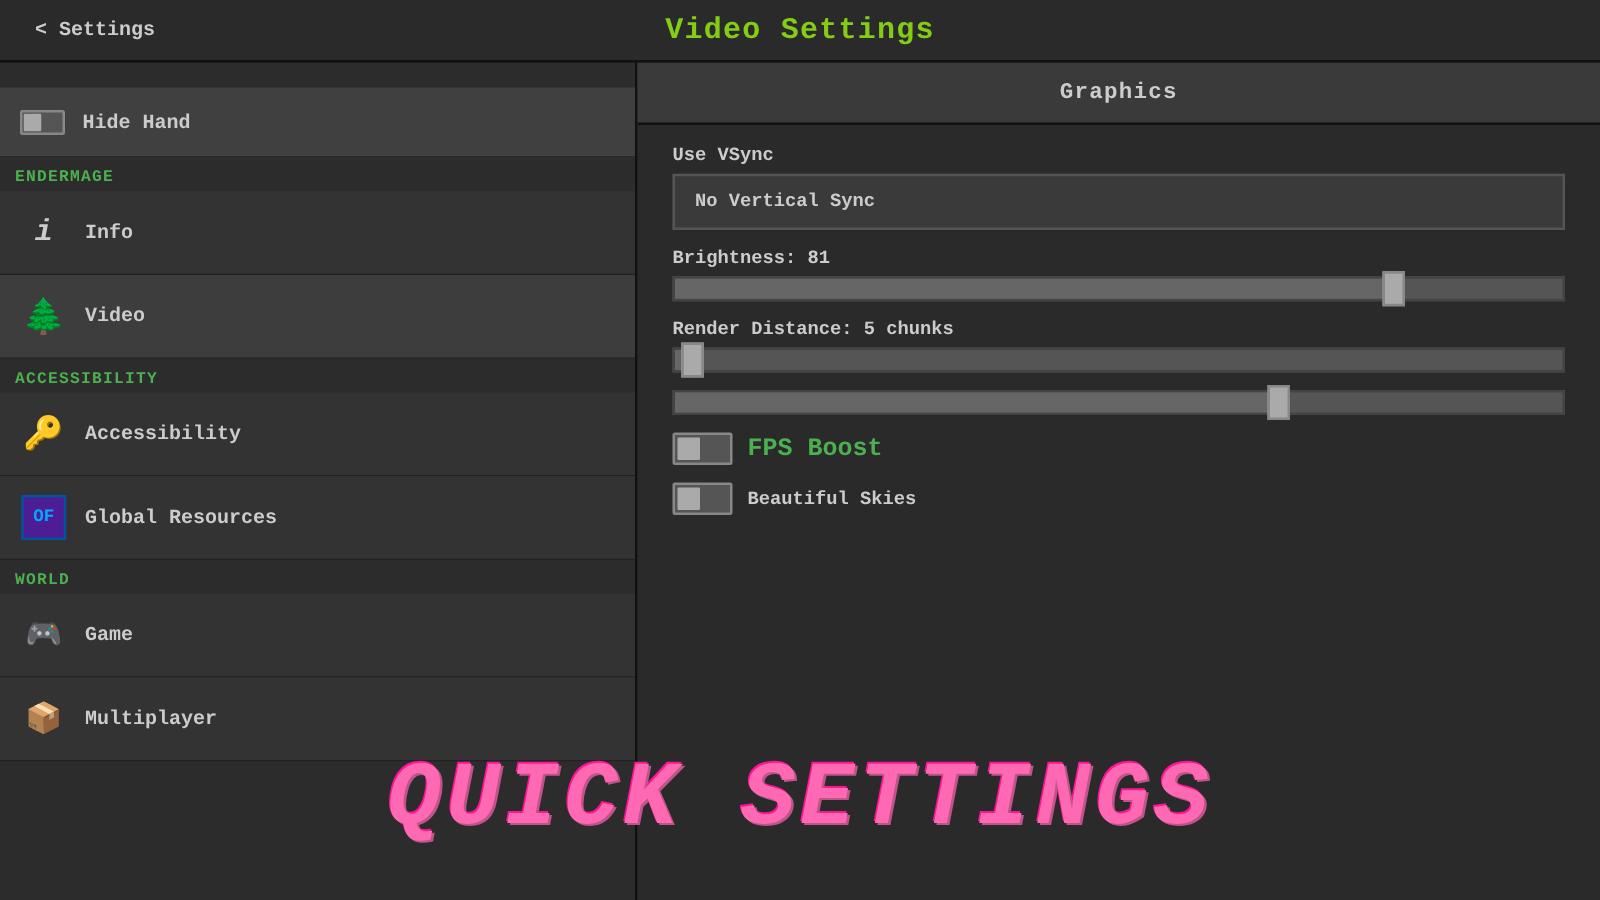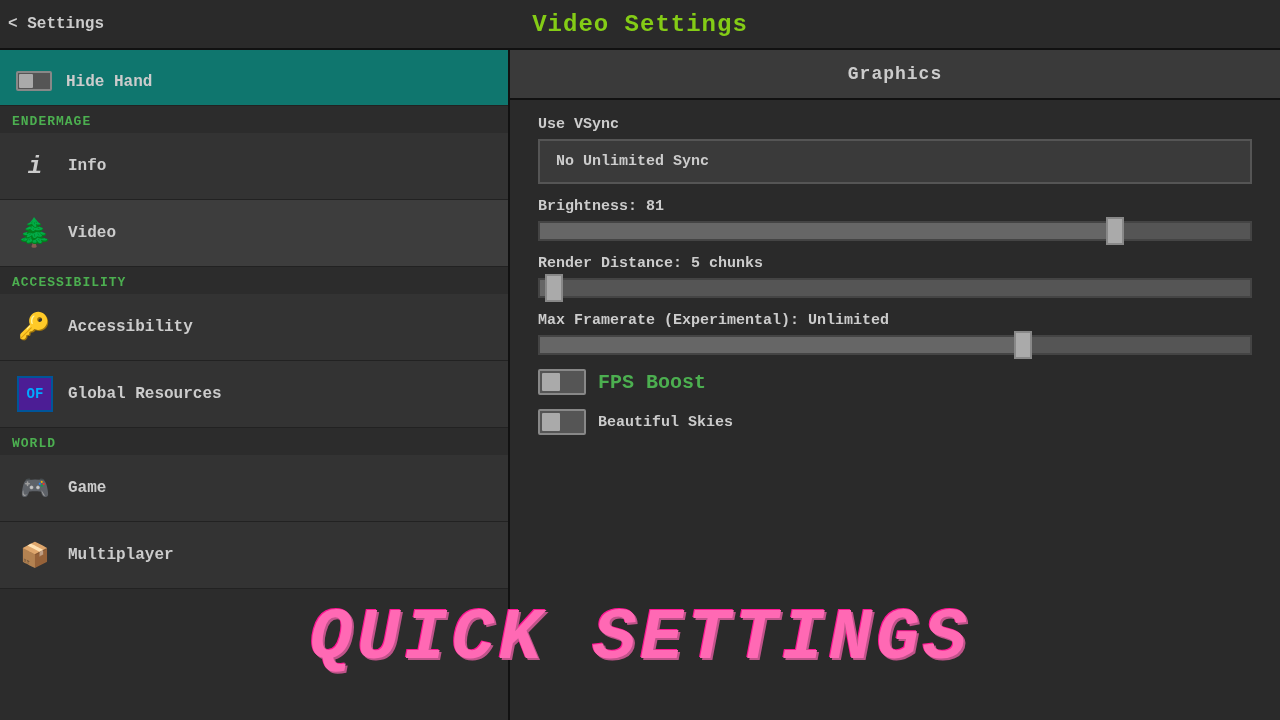--- a/index.html
+++ b/index.html
@@ -19,21 +19,21 @@
       height: 50px;
       background: #2a2a2a;
       display: flex;
       align-items: center;
       justify-content: center;
       position: relative;
       border-bottom: 2px solid #111;
     }
     .back-btn {
       position: absolute;
-      left: 8px;
+      left: 28px;
       display: flex;
       align-items: center;
       gap: 6px;
       color: #ccc;
       font-size: 16px;
       cursor: pointer;
       font-weight: bold;
     }
     .top-title {
       font-size: 24px;
@@ -92,26 +92,27 @@
       height: 38px;
       display: flex;
       align-items: center;
       justify-content: center;
       flex-shrink: 0;
     }
 
     
     .hide-hand-row {
       display: flex;
-      align-items: flex-end;
+      align-items: center;
       gap: 14px;
       padding: 14px 16px;
-      background: #0f766e;
+      background: #404040;
       border-bottom: 1px solid #222;
       min-height: 56px;
+      margin-top: 20px;
     }
     .toggle-switch {
       width: 36px;
       height: 20px;
       background: #555;
       border-radius: 2px;
       border: 2px solid #888;
       position: relative;
       flex-shrink: 0;
     }
@@ -363,42 +364,41 @@
 
   <div class="right-panel">
 
     <div class="graphics-header">Graphics</div>
 
     <div class="settings-content">
 
       <div>
         <div class="setting-row-label">Use VSync</div>
         <button class="dropdown-btn">
-          <span>No Unlimited Sync</span>
+          <span>No Vertical Sync</span>
         </button>
       </div>
 
       <div>
         <div class="setting-row-label">Brightness: 81</div>
         <div class="slider-container">
           <div class="slider-fill" style="width: 81%;"></div>
           <div class="slider-thumb" style="left: 81%;"></div>
         </div>
       </div>
 
       <div>
         <div class="setting-row-label">Render Distance: 5 chunks</div>
         <div class="slider-container">
           <div class="slider-fill" style="width: 2%;"></div>
           <div class="slider-thumb" style="left: 2%;"></div>
         </div>
       </div>
 
       <div>
-        <div class="setting-row-label">Max Framerate (Experimental): Unlimited</div>
         <div class="slider-container">
           <div class="slider-fill" style="width: 68%;"></div>
           <div class="slider-thumb" style="left: 68%;"></div>
         </div>
       </div>
 
       <div class="toggle-row">
         <div class="toggle-large">
           <div class="knob"></div>
         </div>

